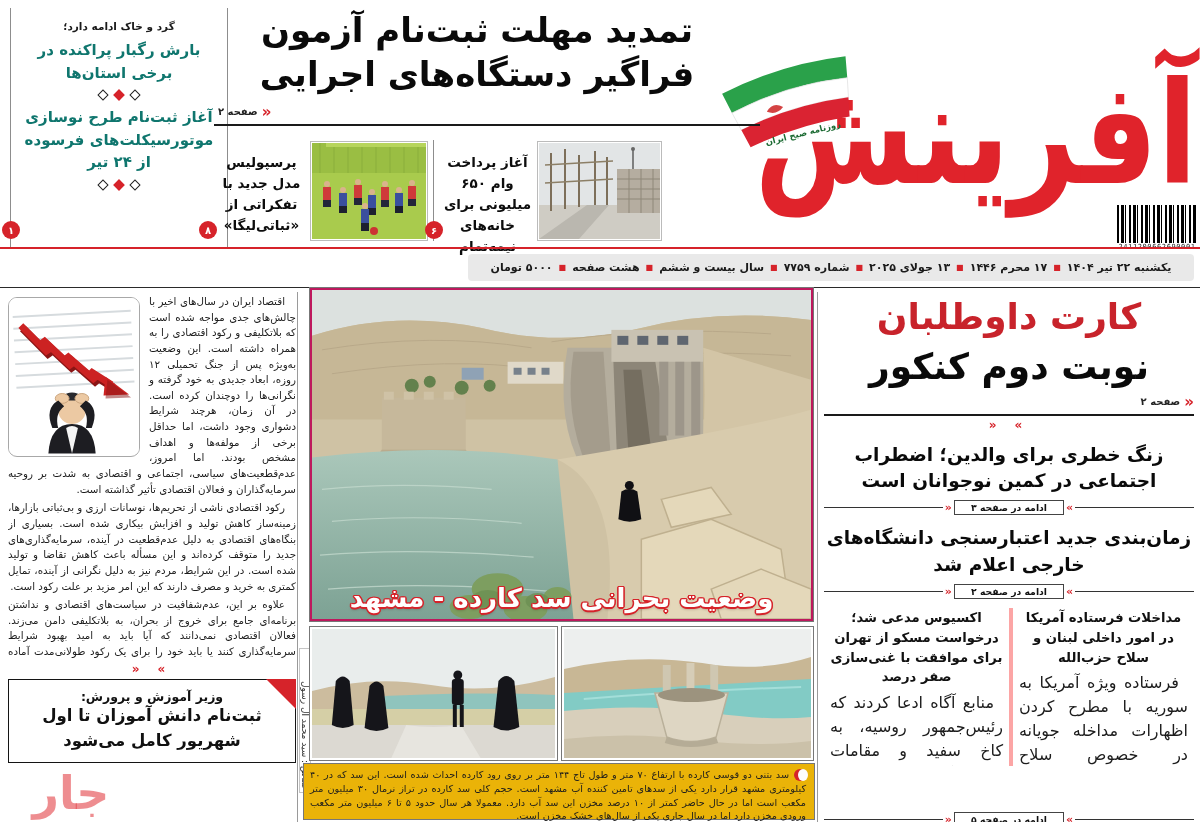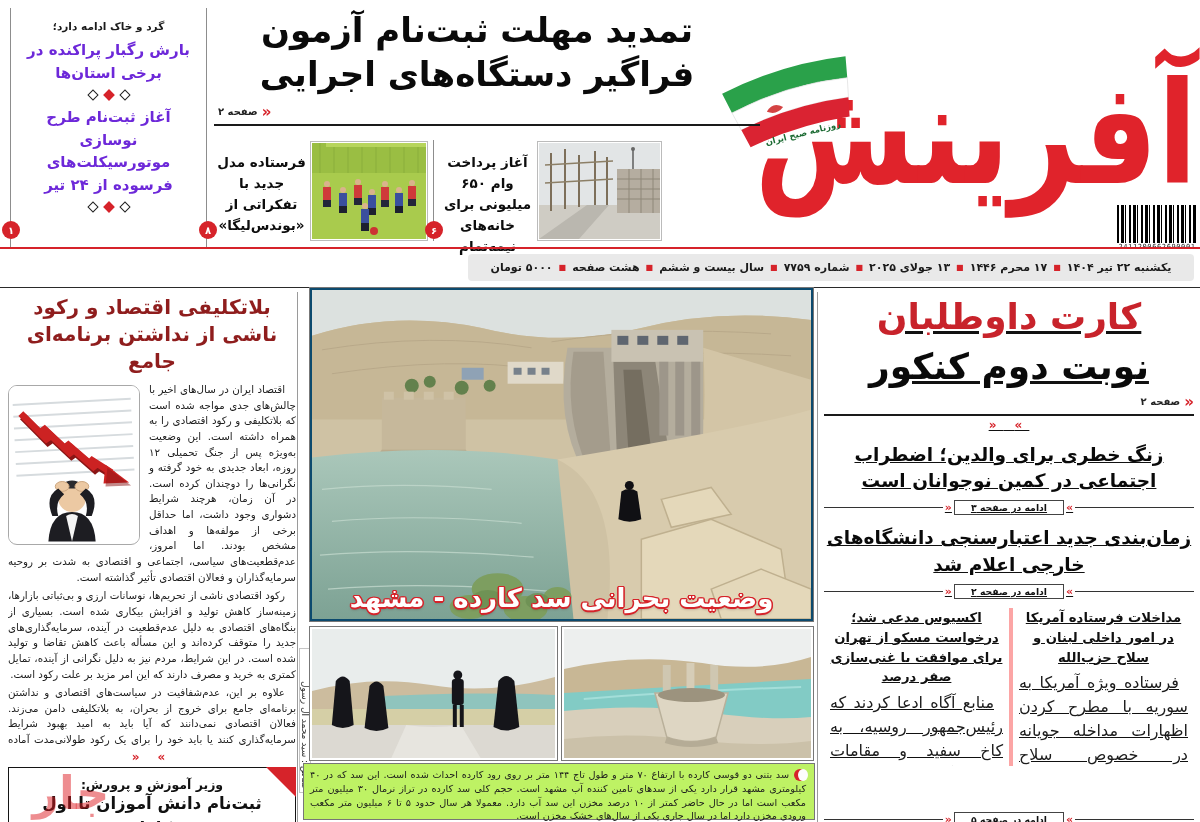--- a/index.html
+++ b/index.html
@@ -20,26 +20,26 @@
   }
   .flag-wrap { position:absolute; left:726px; top:66px; width:138px; height:96px; transform:rotate(-16deg); }
   .flag-tagline { position:absolute; left:728px; top:128px; width:150px; font-size:8.5px; color:#1c6b33; transform:rotate(-14deg); text-align:center; font-weight:bold; }
   .barcode-wrap { position:absolute; left:1117px; top:205px; width:80px; text-align:center; }
   .barcode-bars { width:80px; height:38px;
     background:repeating-linear-gradient(90deg,#000 0 2px,#fff 2px 4px,#000 4px 7px,#fff 7px 8px,#000 8px 9px,#fff 9px 12px); }
   .barcode-num { font-size:7px; letter-spacing:.6px; color:#222; direction:ltr; font-family:"DejaVu Sans Mono", monospace; }
 
   
   .mini-col {
-    position:absolute; left:10px; top:8px; width:197px; height:239px;
+    position:absolute; left:10px; top:8px; width:218px; height:239px;
     border-left:1px solid #8d8d8d; border-right:1px solid #8d8d8d;
     padding:12px 8px 6px; text-align:center;
   }
   .mini-kicker { font-size:10.5px; font-weight:bold; color:#1a1a1a; margin-bottom:7px; }
-  .mini-item { font-size:15px; font-weight:bold; line-height:1.5; color:#6d28d9; }
+  .mini-item { font-size:15px; font-weight:bold; line-height:1.5; color:#0f766e; }
   .dmrow { display:flex; gap:8px; justify-content:center; margin:7px 0; }
   .dm { width:8px; height:8px; transform:rotate(45deg); border:1.6px solid #222; background:#fff; }
   .dm.f { background:#d6232a; border-color:#d6232a; }
 
   .badge {
     position:absolute; width:18px; height:18px; border-radius:50%;
     background:#d6232a; color:#fff; font-size:10px; font-weight:bold;
     display:flex; align-items:center; justify-content:center; z-index:5;
   }
 
@@ -78,32 +78,32 @@
   .edu-box { position:relative; border:1.3px solid #141414; height:84px; text-align:center; padding-top:9px; }
   .edu-tri { position:absolute; top:-1px; right:-1px; width:0; height:0; border-top:30px solid #d6232a; border-left:30px solid transparent; }
   .edu-kicker { font-size:12.5px; font-weight:bold; }
   .edu-head { font-size:16.5px; font-weight:900; line-height:1.5; }
   .watermark { position:absolute; left:-4px; top:766px; width:150px; height:56px; z-index:9;
     font-size:46px; font-weight:900; color:rgba(222,28,34,.5); text-align:center; line-height:54px; letter-spacing:2px; }
 
   
   .credit-v { position:absolute; left:299px; top:648px; height:145px; writing-mode:vertical-rl; font-size:9px; color:#333;
     border:1px solid #c5c5c5; padding:2px 0; background:#fff; }
-  .main-photo { position:absolute; left:309px; top:287px; width:505px; height:335px; border:1px solid #777; padding:2px; background:#0c4a6e; }
+  .main-photo { position:absolute; left:309px; top:287px; width:505px; height:335px; border:1px solid #777; padding:2px; background:#be185d; }
   .main-photo svg, .sub-photo svg { width:100%; height:100%; display:block; }
   .cap-ov { position:absolute; left:0; right:0; bottom:8px; text-align:center; font-size:26px; font-weight:900; color:#fff;
     text-shadow:-1.5px 0 #d6232a, 1.5px 0 #d6232a, 0 -1.5px #d6232a, 0 1.5px #d6232a, -1px -1px #d6232a, 1px 1px #d6232a, 1px -1px #d6232a, -1px 1px #d6232a, 0 2px 3px rgba(60,0,0,.35); }
   .sub-photo { position:absolute; top:626px; height:135px; border:1px solid #777; padding:2px; background:#fff; }
-  .caption-box { position:absolute; left:303px; top:763px; width:512px; height:57px; border:1px solid #777; background:#bef264;
+  .caption-box { position:absolute; left:303px; top:763px; width:512px; height:57px; border:1px solid #777; background:#eab308;
     padding:4px 8px 4px 6px; font-size:9.7px; line-height:1.42; text-align:justify; color:#1c1c1c; }
   .cres { float:right; width:12px; height:12px; margin-left:5px; margin-top:1px; position:relative; background:#d6232a; border-radius:50%; }
   .cres::after { content:""; position:absolute; left:4px; top:0; width:10px; height:12px; border-radius:50%; background:#fdfdfb; }
 
   
-  .right-col { position:absolute; left:824px; top:292px; width:370px; height:530px; overflow:hidden;text-decoration:underline; }
+  .right-col { position:absolute; left:824px; top:292px; width:370px; height:530px; overflow:hidden; }
   .rc-main-h { text-align:center; font-size:36px; font-weight:900; line-height:1.38; color:#0a0a0a; }
   .rc-main-h .red { color:#c8232b; }
   .rc-prow { margin-top:5px; text-align:left; }
   .rc-rule { height:2px; background:#1a1a1a; margin-top:3px; }
   .rc-h2 { font-size:18.5px; font-weight:900; text-align:center; line-height:1.42; margin-top:10px; color:#0a0a0a; }
   .cont { display:flex; align-items:center; margin-top:6px; }
   .cont::before, .cont::after { content:""; flex:1; border-top:1.3px solid #333; }
   .cont .cbox { border:1px solid #444; font-size:9.3px; font-weight:bold; padding:1px 16px; }
   .cont .rc { color:#d6232a; font-weight:900; font-size:11px; margin:0 2px; }
   .rc-articles { display:flex; margin-top:9px; height:158px; overflow:hidden; }
@@ -154,21 +154,21 @@
 
   <div class="top-head">
     <h1>تمدید مهلت ثبت‌نام آزمون فراگیر دستگاه‌های اجرایی</h1>
   </div>
   <div class="top-pref pref abs">
     <span class="ch">«</span>
     <span>صفحه ۲</span>
   </div>
   <div class="top-rule"></div>
 
-  <div class="teaser-text" style="left:213px; top:152px; width:97px;">فرستاده مدل جدید با تفکراتی از «بوندس‌لیگا»</div>
+  <div class="teaser-text" style="left:213px; top:152px; width:97px;">پرسپولیس مدل جدید با تفکراتی از «ثباتی‌لیگا»</div>
   <div class="photo-frame" style="left:310px; top:141px; width:118px; height:100px;">
     <svg viewBox="0 0 114 96" preserveAspectRatio="none">
       <rect width="114" height="96" fill="#a9cb4d"></rect>
       <rect width="114" height="30" fill="#9abe43"></rect>
       <g stroke="#8aae3c" stroke-width="1">
           <line x1="8" y1="0" x2="8" y2="30"></line>
           <line x1="22" y1="0" x2="22" y2="30"></line>
           <line x1="36" y1="0" x2="36" y2="30"></line>
           <line x1="50" y1="0" x2="50" y2="30"></line>
           <line x1="64" y1="0" x2="64" y2="30"></line>
@@ -272,21 +272,20 @@
     <span>هشت صفحه</span>
       <span class="sq">■</span>
     <span>۵۰۰۰ تومان</span>
   </div>
   <div class="black-rule"></div>
 
   <div class="sep-v" style="left:297px;"></div>
   <div class="sep-v" style="left:817px;"></div>
 
   <div class="left-col">
-    <div class="left-head">بلاتکلیفی اقتصاد و رکود ناشی از نداشتن برنامه‌ای جامع</div>
     <div class="left-body">
       <div class="cartoon">
         <svg viewBox="0 0 132 158" preserveAspectRatio="none">
           <rect width="132" height="158" fill="#ffffff"></rect>
           <g stroke="#d6dbde" stroke-width="2" transform="rotate(-3 66 60)">
             <line x1="6" y1="16" x2="126" y2="16"></line>
               <line x1="6" y1="28" x2="126" y2="28"></line>
               <line x1="6" y1="40" x2="126" y2="40"></line>
               <line x1="6" y1="52" x2="126" y2="52"></line>
               <line x1="6" y1="64" x2="126" y2="64"></line>

